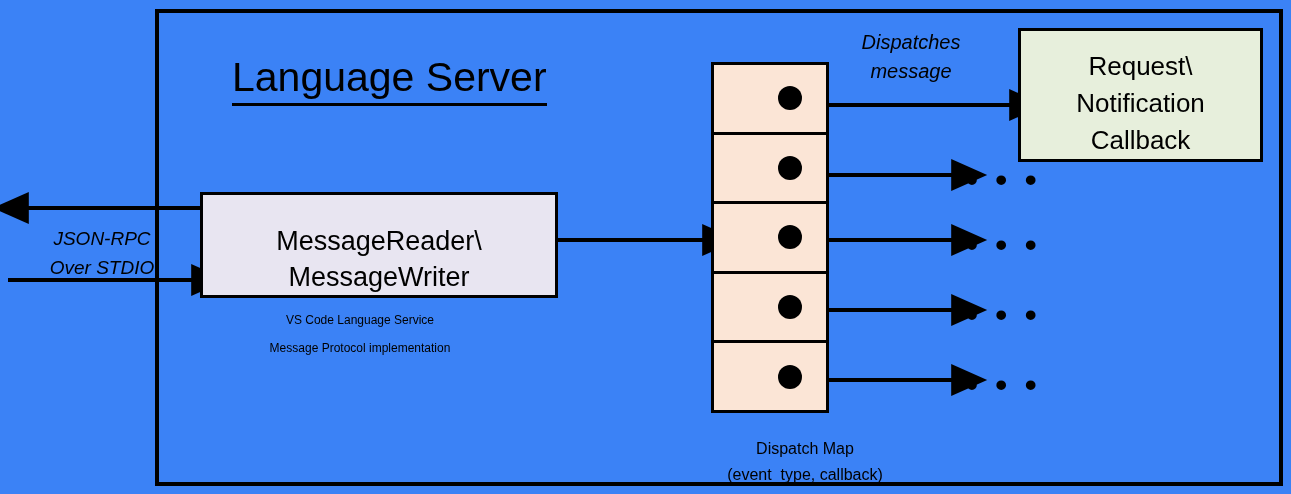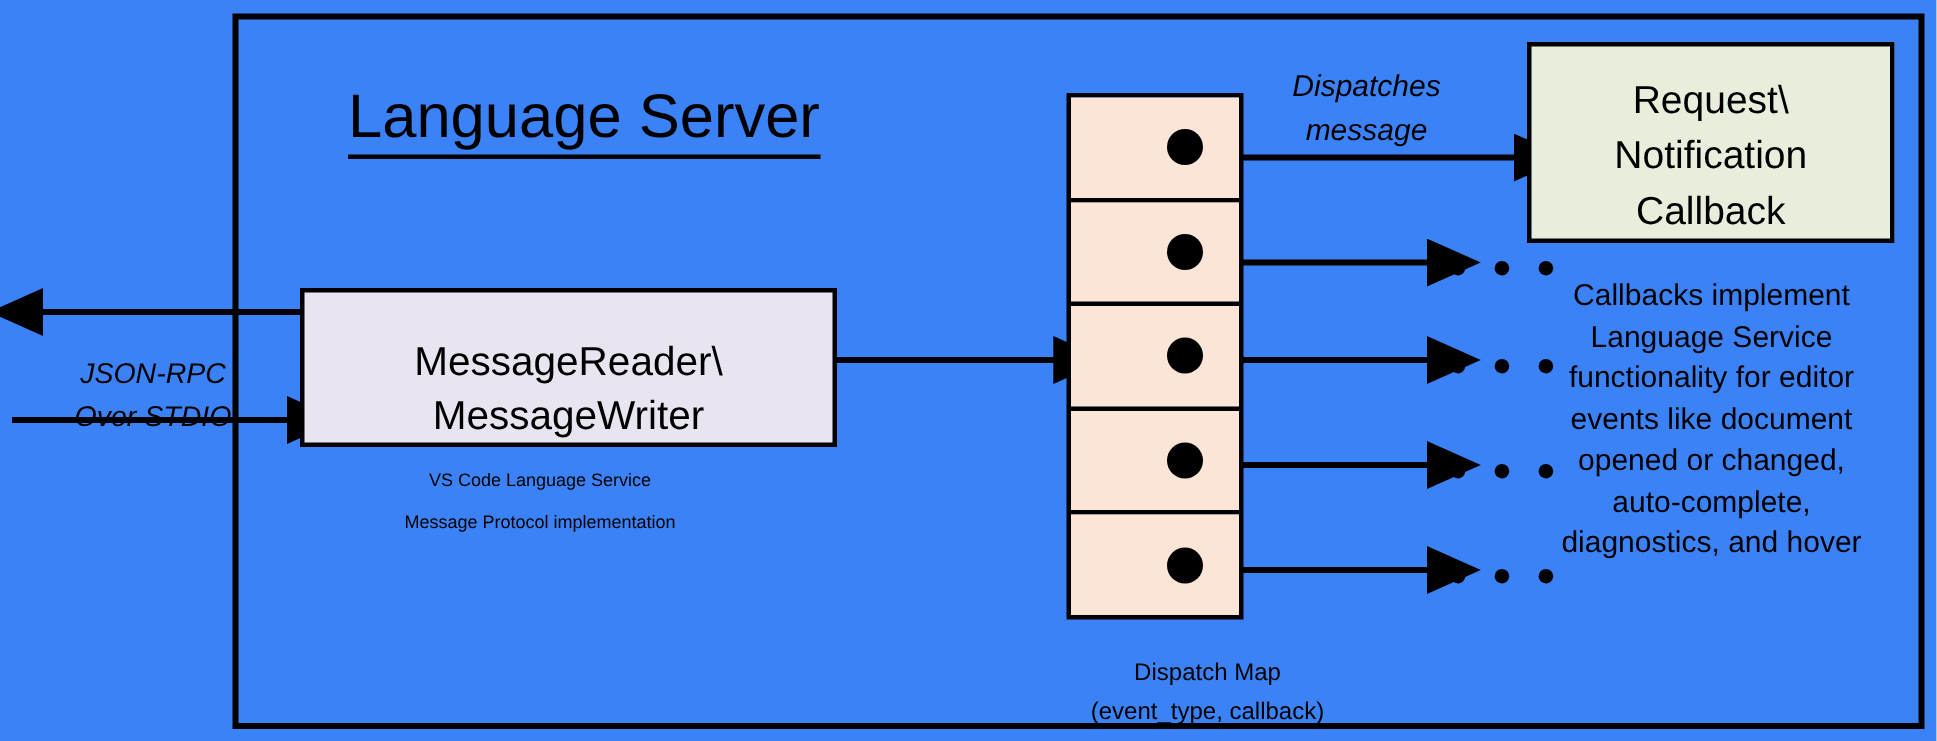--- a/index.html
+++ b/index.html
@@ -104,30 +104,29 @@
     font-size: 20px;
     line-height: 29px;
     white-space: pre-line;
   }
   .label-jsonrpc {
     left: 22px;
     top: 224px;
     width: 160px;
     font-size: 19px;
     line-height: 29px;
-    margin-top: 11px;
   }
   .label-lookup {
     left: 515px;
     top: 154px;
     width: 190px;
   }
   .label-dispatches {
     left: 831px;
-    top: 44px;
+    top: 28px;
     width: 160px;
   }
   
   .dispatch-map {
     position: absolute;
     left: 711px;
     top: 62px;
     width: 118px;
     height: 351px;
     border: 3px solid #000000;
@@ -259,21 +258,14 @@
   <div class="ellipsis" style="left:966px; top:162px;">• • •</div>
   <div class="ellipsis" style="left:966px; top:227px;">• • •</div>
   <div class="ellipsis" style="left:966px; top:297px;">• • •</div>
   <div class="ellipsis" style="left:966px; top:367px;">• • •</div>
 
   <div class="node-box callback-box">
     <span style="white-space:pre-line;">Request\
 Notification
 Callback</span>
   </div>
-  <div class="caption callback-caption" style="white-space:pre-line;">Callbacks implement
-Language Service
-functionality for editor
-events like document
-opened or changed,
-auto-complete,
-diagnostics, and hover</div>
 
 </div>
 
 </body></html>

